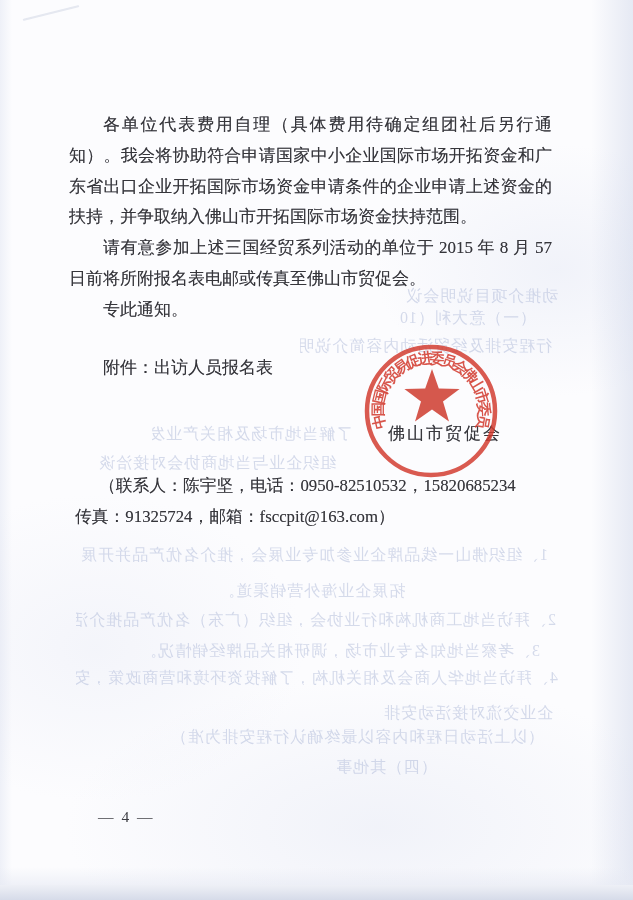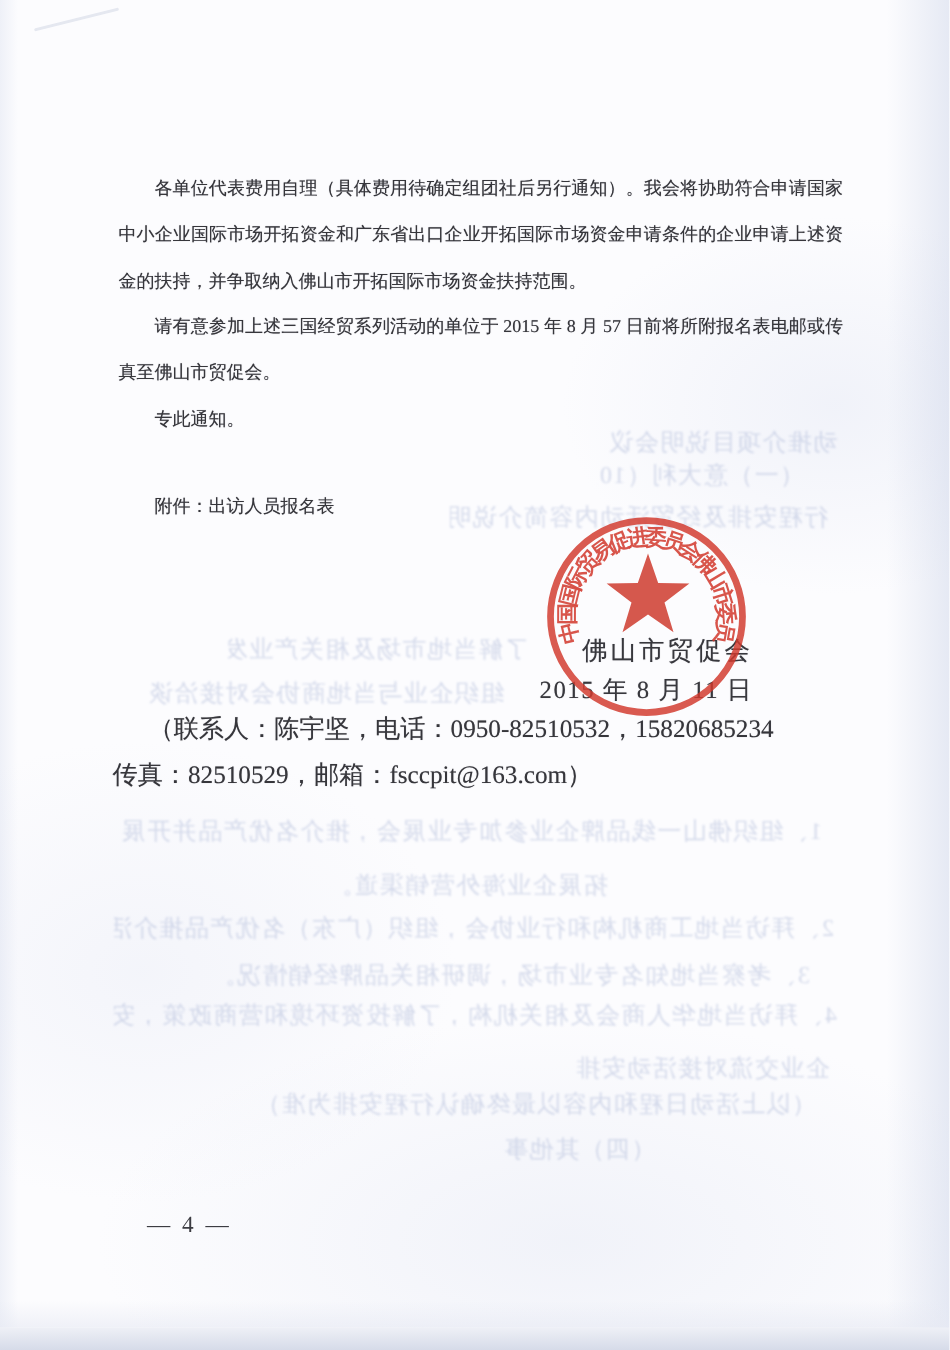--- a/index.html
+++ b/index.html
@@ -30,22 +30,22 @@
   .ghost{
     position:absolute;z-index:1;
     font-size:16px;line-height:20px;letter-spacing:1px;
     color:#aeb9d8;opacity:.5;filter:blur(.7px);
     transform:scaleX(-1);
     white-space:nowrap;overflow:hidden;
   }
 
   
   .doc{
-    position:absolute;z-index:2;left:79px;top:110px;width:483px;
-    font-size:12px;line-height:30.8px;color:#36363b;
+    position:absolute;z-index:2;left:69px;top:110px;width:483px;
+    font-size:17px;line-height:30.8px;color:#36363b;
     text-shadow:0 0 .5px rgba(60,60,72,.55);
     filter:blur(.18px);
   }
   .doc p{
     margin:0;text-indent:2em;text-align:justify;
     text-justify:inter-character;
   }
   .attachment{margin-top:27px !important;text-align:left;}
 
   .signature-block{
@@ -97,26 +97,25 @@
 
   <div class="doc">
     <p>各单位代表费用自理（具体费用待确定组团社后另行通知）。我会将协助符合申请国家中小企业国际市场开拓资金和广东省出口企业开拓国际市场资金申请条件的企业申请上述资金的扶持，并争取纳入佛山市开拓国际市场资金扶持范围。</p>
     <p>请有意参加上述三国经贸系列活动的单位于 2015 年 8 月 57 日前将所附报名表电邮或传真至佛山市贸促会。</p>
     <p>专此通知。</p>
     <p class="attachment">附件：出访人员报名表</p>
   </div>
 
   <div class="signature-block">
     <div class="sig">佛山市贸促会</div>
-    <div class="date">2015 年 8 月 11 日</div>
   </div>
 
   <div class="contact">
     <div class="l1">（联系人：陈宇坚，电话：0950-82510532，15820685234</div>
-    <div class="l2">传真：82510529，邮箱：fsccpit@163.com）</div>
+    <div class="l2">传真：91325724，邮箱：fsccpit@163.com）</div>
   </div>
 
   <svg class="seal" viewBox="0 0 172 172" xmlns="http://www.w3.org/2000/svg" xmlns:xlink="http://www.w3.org/1999/xlink">
     <defs>
       <path id="sealArc" d="M 40.9 101.4 A 48 48 0 1 1 131.1 101.4" fill="none"></path>
     </defs>
     <circle cx="86" cy="85" r="64" fill="none" stroke="#cc3a2f" stroke-width="4.5" stroke-opacity="0.92"></circle>
     <text font-size="14.5" fill="#cc3a2f" fill-opacity="0.95" letter-spacing="-3.2" font-family="Liberation Serif, DejaVu Serif, serif" font-weight="bold">
       <textPath href="#sealArc" xlink:href="#sealArc" startOffset="0">中国国际贸易促进委员会佛山市委员会</textPath>
     </text>

